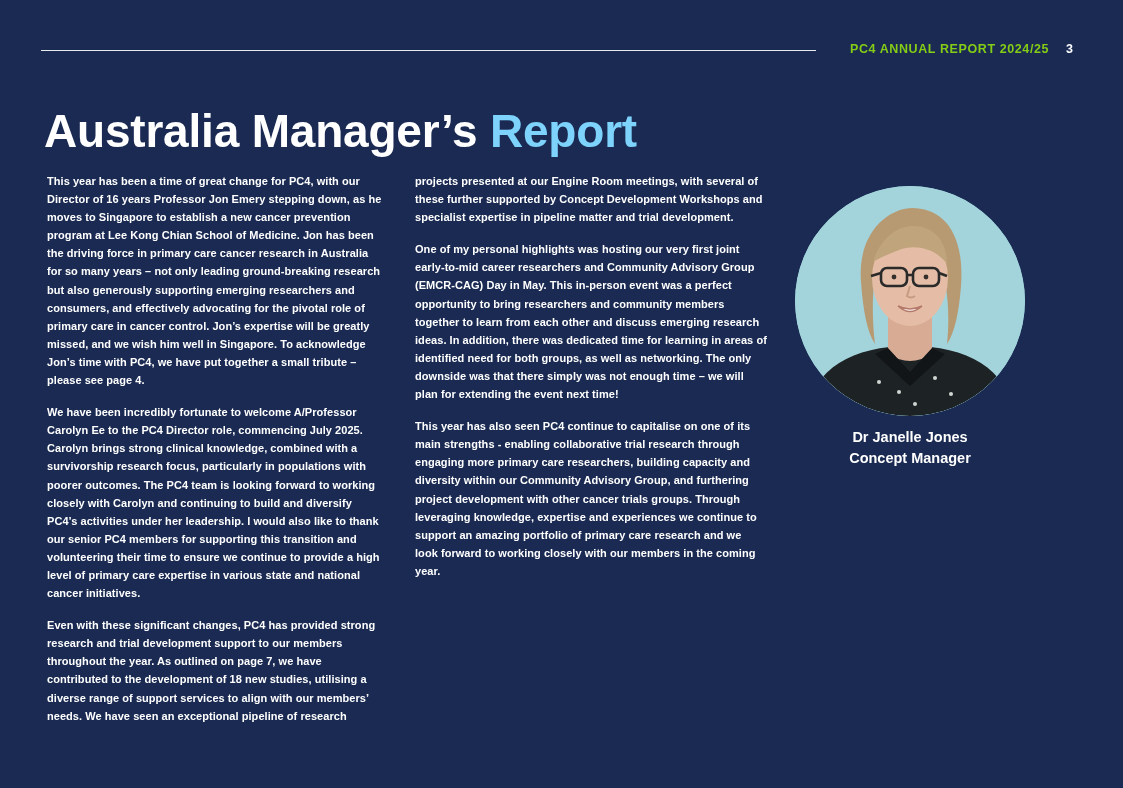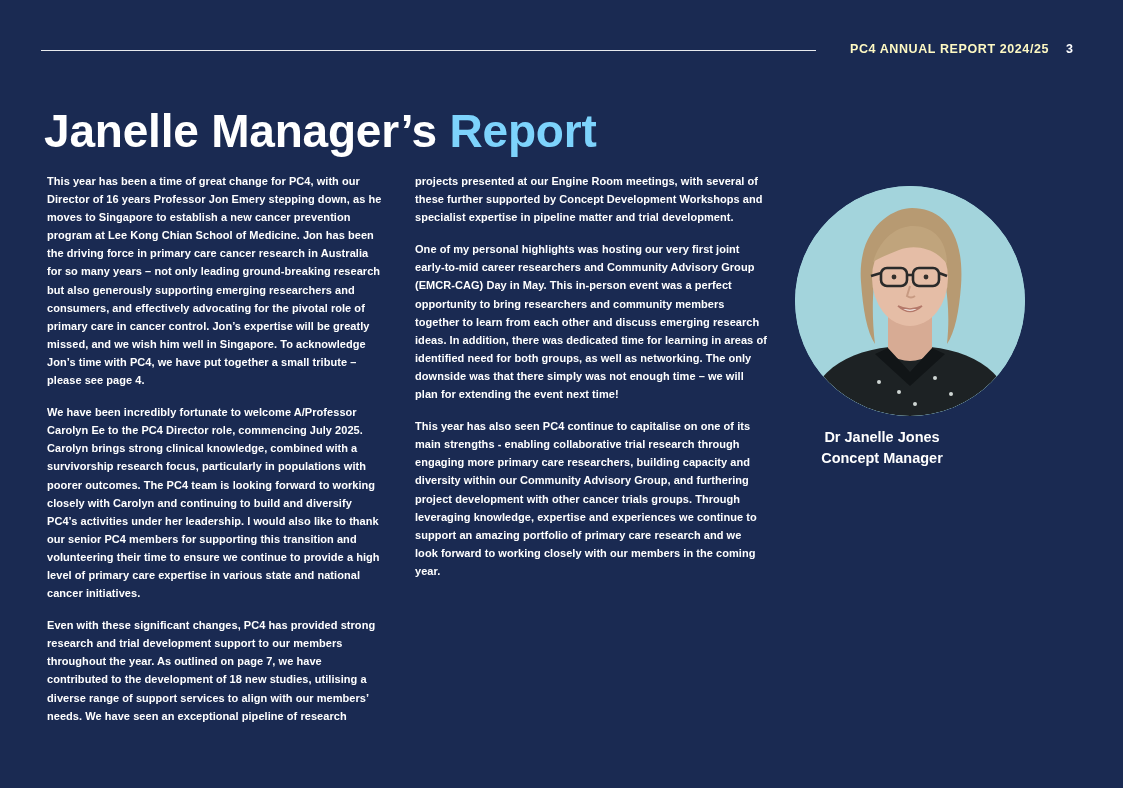--- a/index.html
+++ b/index.html
@@ -26,21 +26,21 @@
     height: 1px;
     background: #ffffff;
     opacity: 0.9;
   }
   .header-label {
     position: absolute;
     top: 42px;
     left: 850px;
     font-size: 12.5px;
     letter-spacing: 0.6px;
-    color: #fef9c3;
+    color: #84cc16;
     font-weight: 600;
   }
   .page-number {
     position: absolute;
     top: 42px;
     left: 1066px;
     font-size: 12.5px;
     color: #ffffff;
     font-weight: 600;
   }
@@ -87,40 +87,40 @@
     top: 186px;
     width: 230px;
     height: 230px;
     border-radius: 50%;
     overflow: hidden;
     background: #9fd3db;
   }
   .portrait svg { display: block; }
   .caption {
     position: absolute;
-    left: 767px;
+    left: 795px;
     top: 427px;
     width: 230px;
     text-align: center;
     color: #ffffff;
     font-size: 14.5px;
     line-height: 21px;
     font-weight: 700;
   }
 </style>
 </head>
 <body>
 
 <div id="page">
 
   <div class="header-rule"></div>
   <div class="header-label">PC4 ANNUAL REPORT 2024/25</div>
   <div class="page-number">3</div>
 
-  <h1 class="title"><span>Janelle Manager’s </span><span class="accent">Report</span></h1>
+  <h1 class="title"><span>Australia Manager’s </span><span class="accent">Report</span></h1>
 
   <div class="col col-left">
     <p>This year has been a time of great change for PC4, with our Director of 16 years Professor Jon Emery stepping down, as he moves to Singapore to establish a new cancer prevention program at Lee Kong Chian School of Medicine. Jon has been the driving force in primary care cancer research in Australia for so many years – not only leading ground-breaking research but also generously supporting emerging researchers and consumers, and effectively advocating for the pivotal role of primary care in cancer control. Jon’s expertise will be greatly missed, and we wish him well in Singapore. To acknowledge Jon’s time with PC4, we have put together a small tribute – please see page 4.</p>
     <p>We have been incredibly fortunate to welcome A/Professor Carolyn Ee to the PC4 Director role, commencing July 2025. Carolyn brings strong clinical knowledge, combined with a survivorship research focus, particularly in populations with poorer outcomes. The PC4 team is looking forward to working closely with Carolyn and continuing to build and diversify PC4’s activities under her leadership. I would also like to thank our senior PC4 members for supporting this transition and volunteering their time to ensure we continue to provide a high level of primary care expertise in various state and national cancer initiatives.</p>
     <p>Even with these significant changes, PC4 has provided strong research and trial development support to our members throughout the year. As outlined on page 7, we have contributed to the development of 18 new studies, utilising a diverse range of support services to align with our members’ needs. We have seen an exceptional pipeline of research</p>
   </div>
 
   <div class="col col-right">
     <p>projects presented at our Engine Room meetings, with several of these further supported by Concept Development Workshops and specialist expertise in pipeline matter and trial development.</p>
     <p>One of my personal highlights was hosting our very first joint early-to-mid career researchers and Community Advisory Group (EMCR-CAG) Day in May. This in-person event was a perfect opportunity to bring researchers and community members together to learn from each other and discuss emerging research ideas. In addition, there was dedicated time for learning in areas of identified need for both groups, as well as networking. The only downside was that there simply was not enough time – we will plan for extending the event next time!</p>

